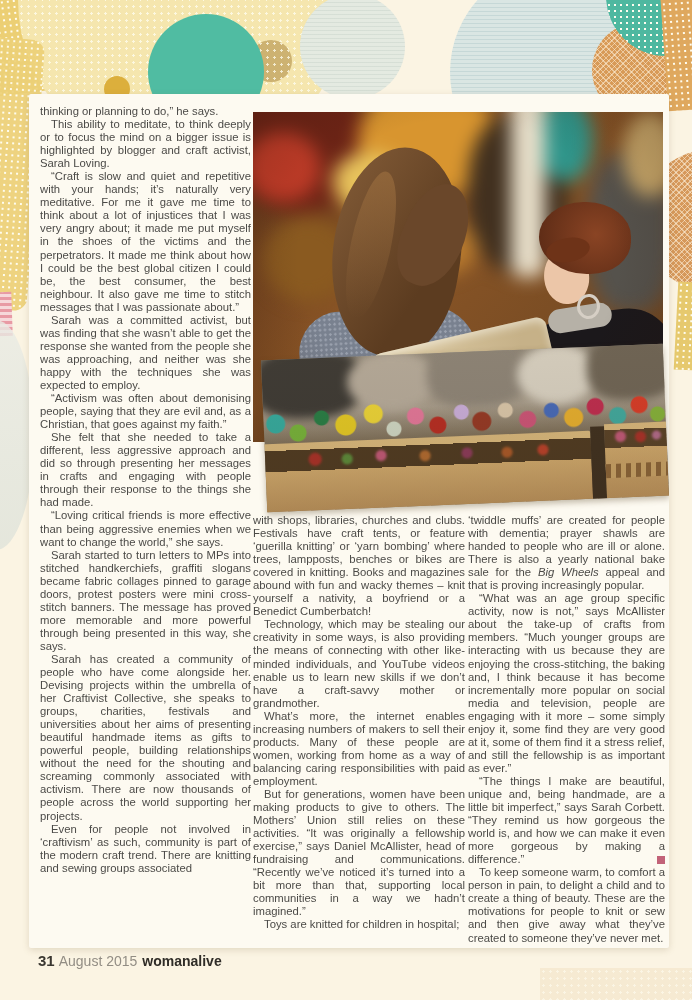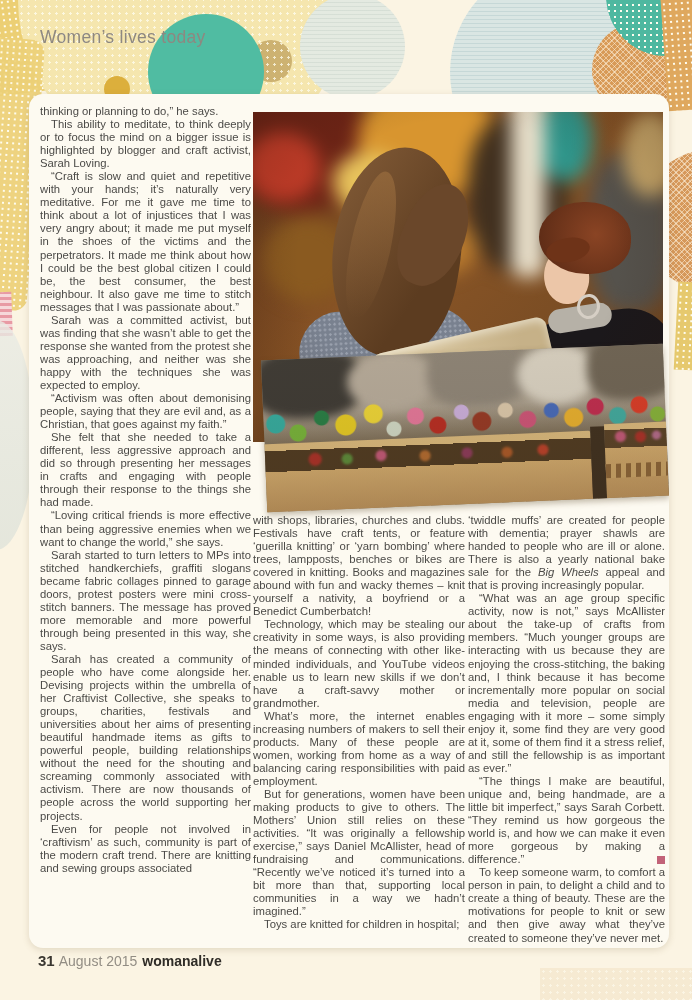--- a/index.html
+++ b/index.html
@@ -14,21 +14,21 @@
   .hatch-b{background-image:repeating-linear-gradient(0deg,rgba(115,160,165,.22) 0 1px,transparent 1px 4px);}
   .circle{border-radius:50%;}
   .blur9{filter:blur(9px);}
   .blur5{filter:blur(5px);}
   
   .section-header{position:absolute;left:40px;top:27px;font-size:17.5px;letter-spacing:.3px;color:#8e8880;}
   .footer{position:absolute;left:38px;top:952px;font-size:14px;color:#928d84;}
   .footer .num{font-weight:bold;font-size:15px;color:#3a3731;margin-right:4px;}
   .footer .mag{font-weight:bold;color:#2f2c27;margin-left:5px;}
   
-  .card{position:absolute;left:29px;top:94px;width:640px;height:854px;background:#fdfaf1;border-radius:14px;box-shadow:0 2px 7px rgba(120,100,60,.20);overflow:hidden;}
+  .card{position:absolute;left:29px;top:94px;width:640px;height:854px;background:#fdfaf1;border-radius:2px;box-shadow:0 2px 7px rgba(120,100,60,.20);overflow:hidden;}
   .col{position:absolute;text-align:justify;color:#4b4a47;font-size:11.3px;line-height:13.05px;overflow:hidden;}
   .col p{margin:0;}
   .col p.ind{text-indent:11px;}
   .col1{left:11px;top:11px;width:211px;height:838px;}
   .col2{left:224px;top:420px;width:212px;height:430px;}
   .col3{left:439px;top:420px;width:197px;height:430px;}
   .em-i{font-style:italic;}
   .endmark{float:right;width:8px;height:8px;background:#c26278;margin-top:3px;}
   
   .photo-main{position:absolute;left:224px;top:18px;width:410px;height:330px;overflow:hidden;background:linear-gradient(135deg,#5a3018,#8a5526 40%,#6a4522);}
@@ -81,29 +81,28 @@
   <div class="abs circle" style="left:104px;top:76px;width:26px;height:26px;background-color:#dcaf3c;"></div>
   <div class="abs circle hatch-o" style="left:592px;top:22px;width:96px;height:96px;background-color:#d89a57;"></div>
   <div class="abs circle dots-w" style="left:606px;top:-64px;width:120px;height:120px;background-color:#4eb8a0;"></div>
   <div class="abs dots-w" style="left:664px;top:-12px;width:42px;height:122px;transform:rotate(-4deg);background-color:#dfa85e;"></div>
   <div class="abs circle hatch-o" style="left:640px;top:150px;width:140px;height:140px;background-color:#d6985a;"></div>
   <div class="abs dots-w" style="left:676px;top:282px;width:20px;height:88px;transform:rotate(3deg);background-color:#e6c96e;"></div>
   <div class="abs" style="left:-2px;top:292px;width:14px;height:44px;transform:rotate(-2deg);background:repeating-linear-gradient(0deg,#e89aa4 0 3px,#f6d8da 3px 6px);"></div>
   <div class="abs circle" style="left:-42px;top:320px;width:76px;height:230px;background:linear-gradient(#e9ebe4,#dfe3da);opacity:.8;"></div>
   <div class="abs dots-w-soft" style="left:540px;top:968px;width:152px;height:32px;background-color:#f3e4c8;opacity:.6;"></div>
 
-  <div class="section-header">Women’s lives today</div>
 
   <div class="card">
 
     <div class="col col1">
       <p>thinking or planning to do,” he says.</p>
       <p class="ind">This ability to meditate, to think deeply or to focus the mind on a bigger issue is highlighted by blogger and craft activist, Sarah Loving.</p>
       <p class="ind">“Craft is slow and quiet and repetitive with your hands; it’s naturally very meditative. For me it gave me time to think about a lot of injustices that I was very angry about; it made me put myself in the shoes of the victims and the perpetrators. It made me think about how I could be the best global citizen I could be, the best consumer, the best neighbour. It also gave me time to stitch messages that I was passionate about.”</p>
-      <p class="ind">Sarah was a committed activist, but was finding that she wasn’t able to get the response she wanted from the protest she was approaching, and neither was she happy with the techniques she was expected to employ.</p>
+      <p class="ind">Sarah was a committed activist, but was finding that she wasn’t able to get the response she wanted from the people she was approaching, and neither was she happy with the techniques she was expected to employ.</p>
       <p class="ind">“Activism was often about demonising people, saying that they are evil and, as a Christian, that goes against my faith.”</p>
       <p class="ind">She felt that she needed to take a different, less aggressive approach and did so through presenting her messages in crafts and engaging with people through their response to the things she had made.</p>
       <p class="ind">“Loving critical friends is more effective than being aggressive enemies when we want to change the world,” she says.</p>
       <p class="ind">Sarah started to turn letters to MPs into stitched handkerchiefs, graffiti slogans became fabric collages pinned to garage doors, protest posters were mini cross-stitch banners. The message has proved more memorable and more powerful through being presented in this way, she says.</p>
       <p class="ind">Sarah has created a community of people who have come alongside her. Devising projects within the umbrella of her Craftivist Collective, she speaks to groups, charities, festivals and universities about her aims of presenting beautiful handmade items as gifts to powerful people, building relationships without the need for the shouting and screaming commonly associated with activism. There are now thousands of people across the world supporting her projects.</p>
       <p class="ind">Even for people not involved in ‘craftivism’ as such, community is part of the modern craft trend. There are knitting and sewing groups associated</p>
     </div>
 
     <div class="photo-main">
       <div class="abs blur9" style="left:-20px;top:-20px;width:450px;height:370px;">

